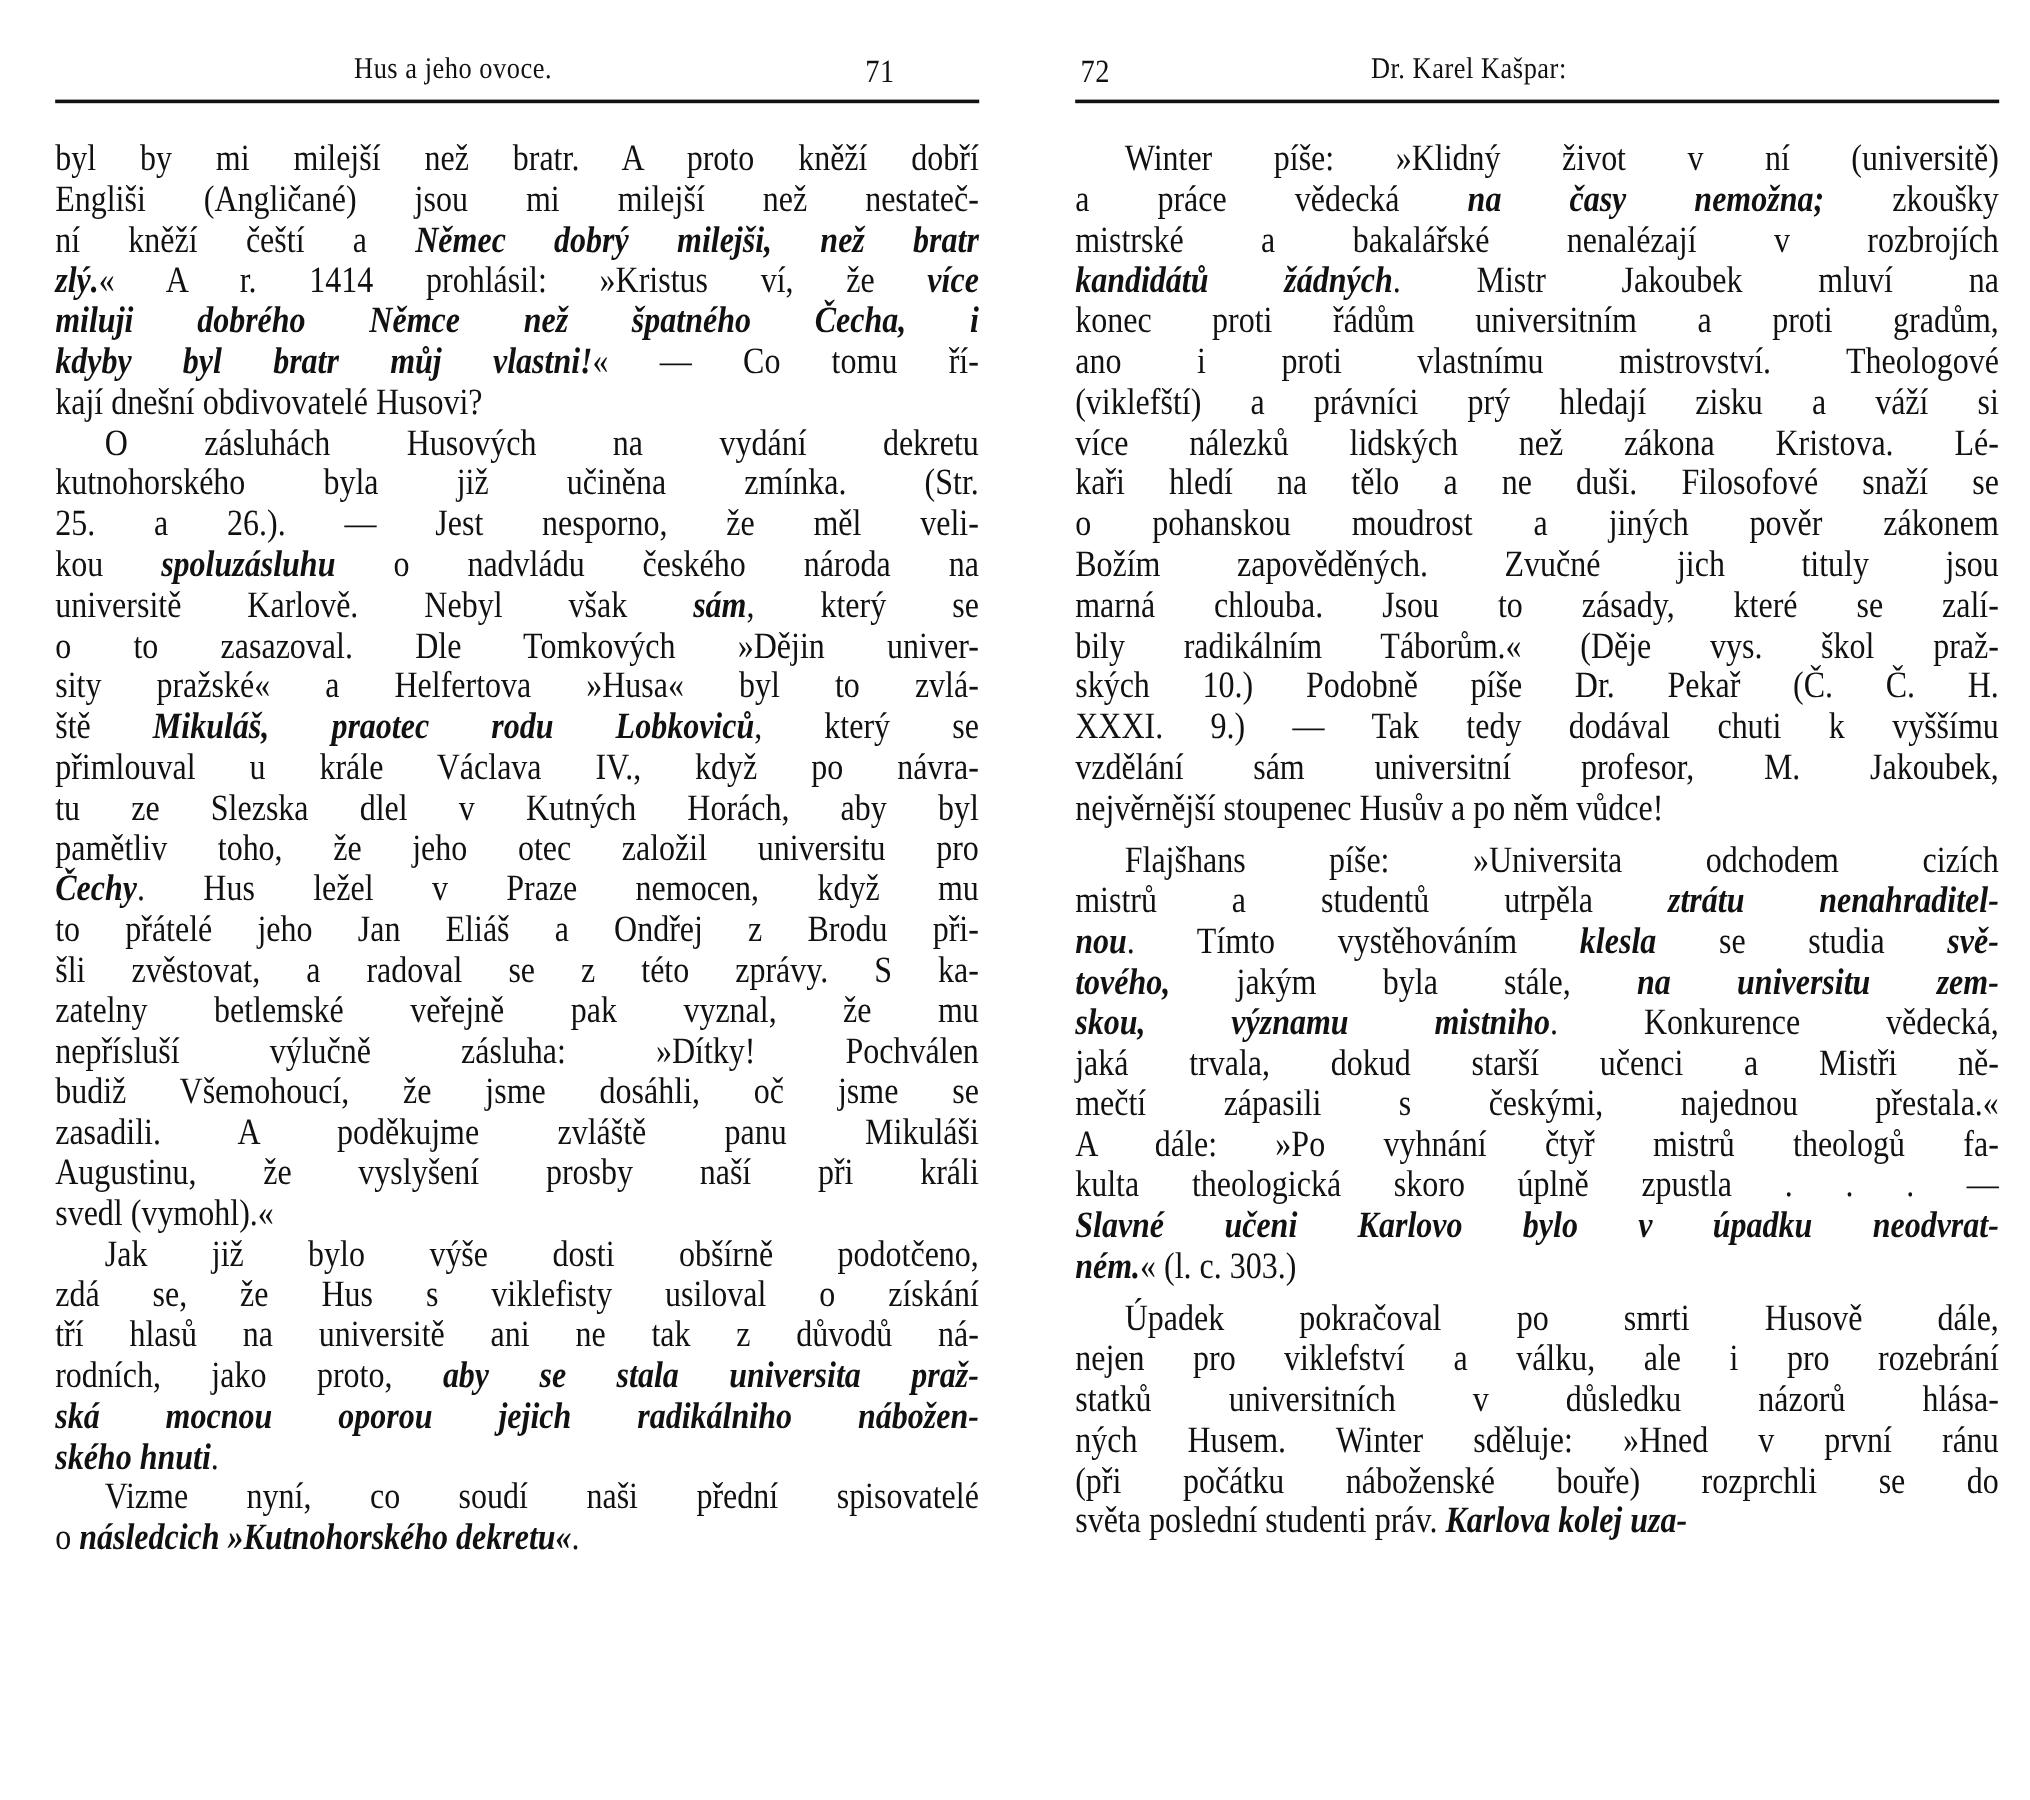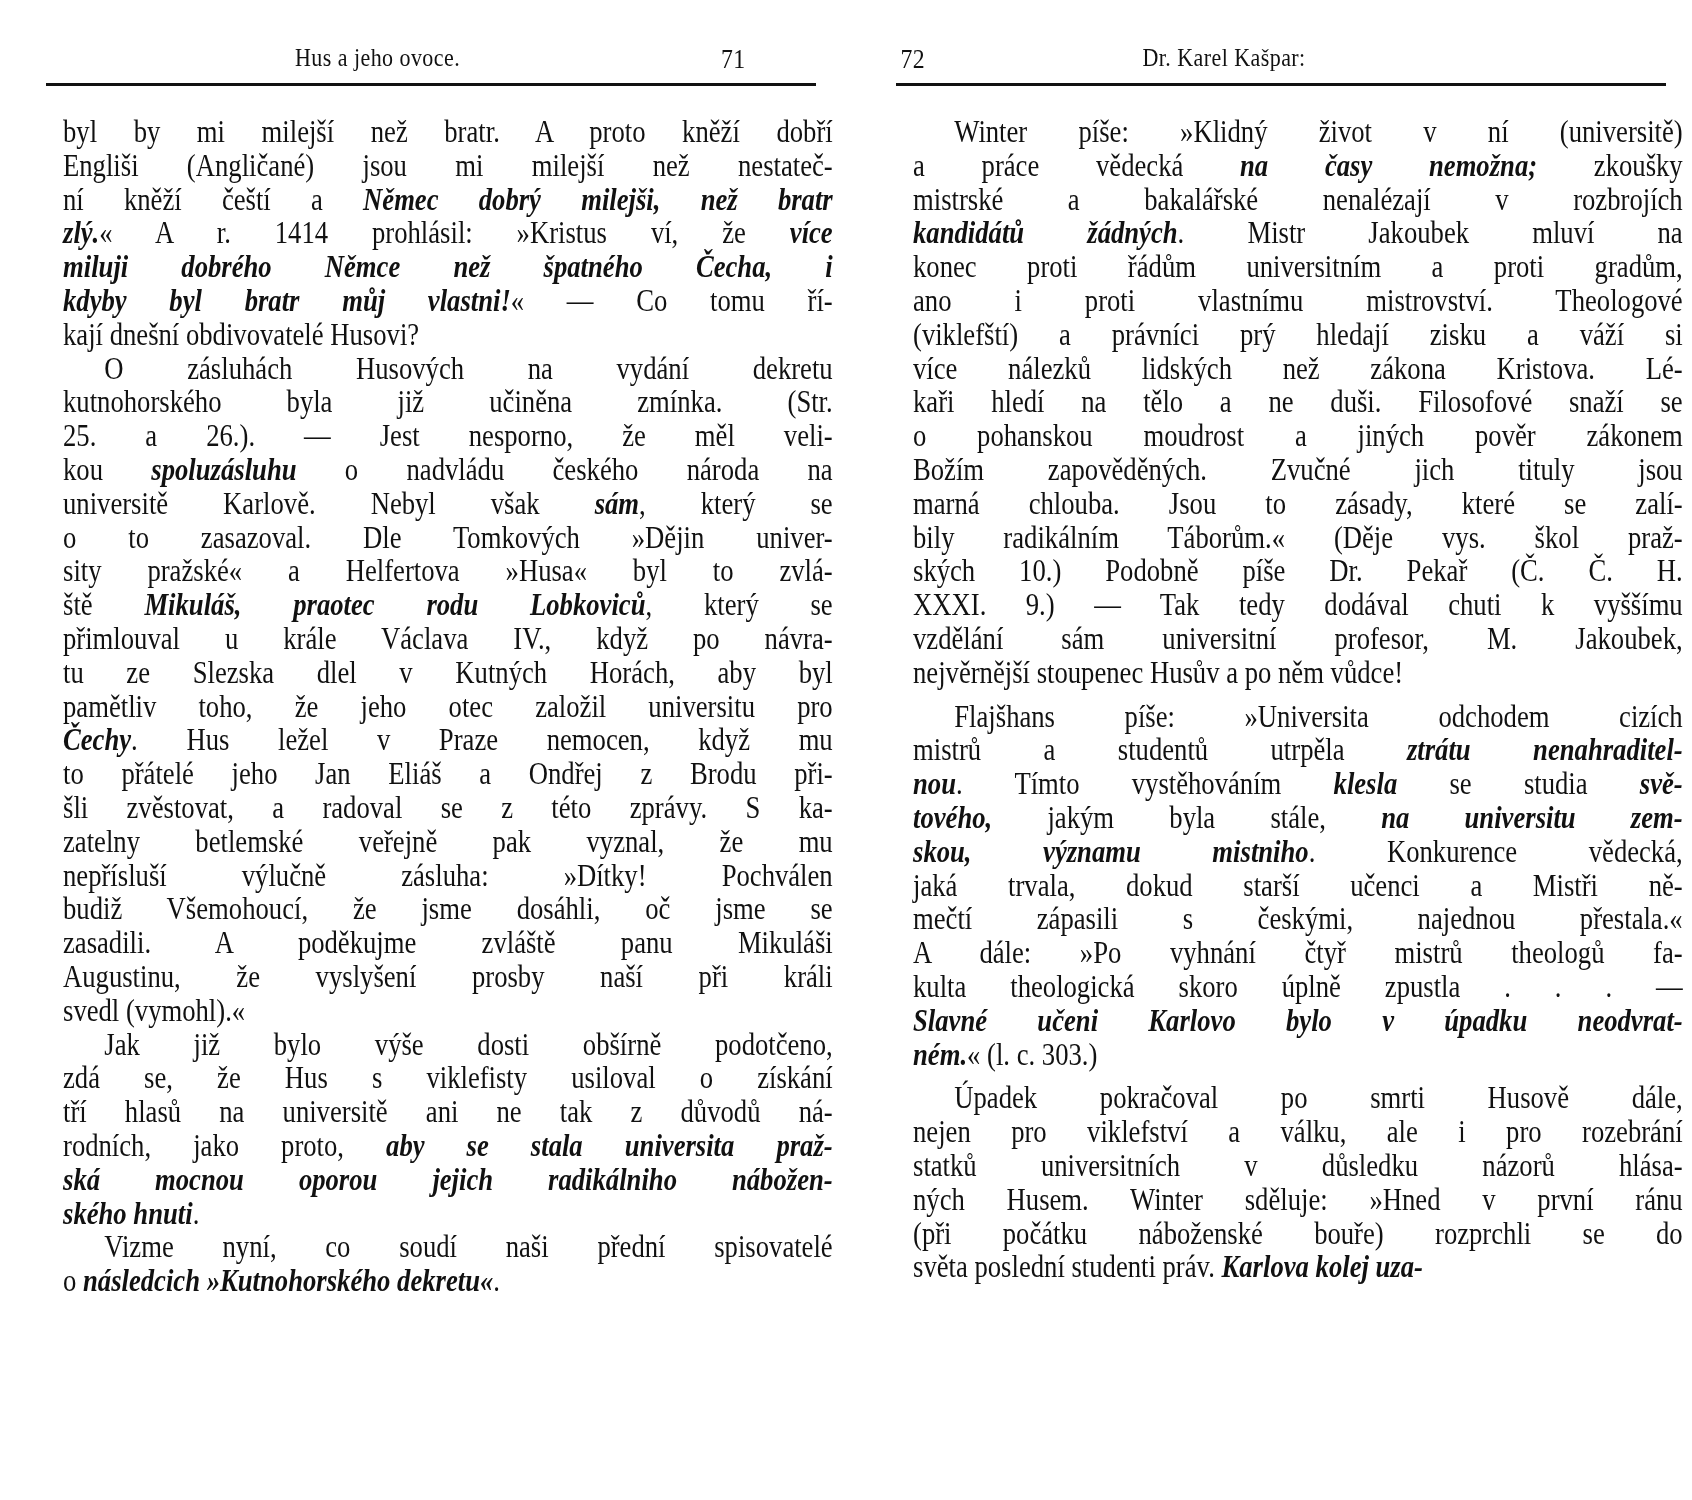--- a/index.html
+++ b/index.html
@@ -12,21 +12,21 @@
                   font-size:25px; letter-spacing:0.5px; transform:scaleX(0.88); transform-origin:left; width:909px; }
   .running-head .title { position:absolute; top:0; }
   .running-head .num { position:absolute; top:0; font-size:27px; }
   .left .running-head .title { left:283px; }
   .left .running-head .num { left:767px; }
   .right .running-head .num { left:5px; }
   .right .running-head .title { left:280px; }
   .rule { position:absolute; top:83px; left:0; width:770px; height:3px; background:#111; }
   .left .rule { left:0; width:770px; }
   .right .rule { left:0; width:770px; }
-  .body { position:absolute; top:115px; left:17px; width:770px; }
+  .body { position:absolute; top:115px; left:0; width:770px; }
   .line { display:block; height:33.8px; line-height:33.8px; font-size:31px;
           white-space:nowrap; text-align:justify; text-align-last:justify;
           transform:scaleX(0.86); transform-origin:left; width:895px; }
   .line.last { text-align-last:left; }
   .line.indent { text-indent:48px; }
   .gap { height:10px; }
   i { font-style:italic; font-weight:bold; }
 </style>
 </head>
 <body>

